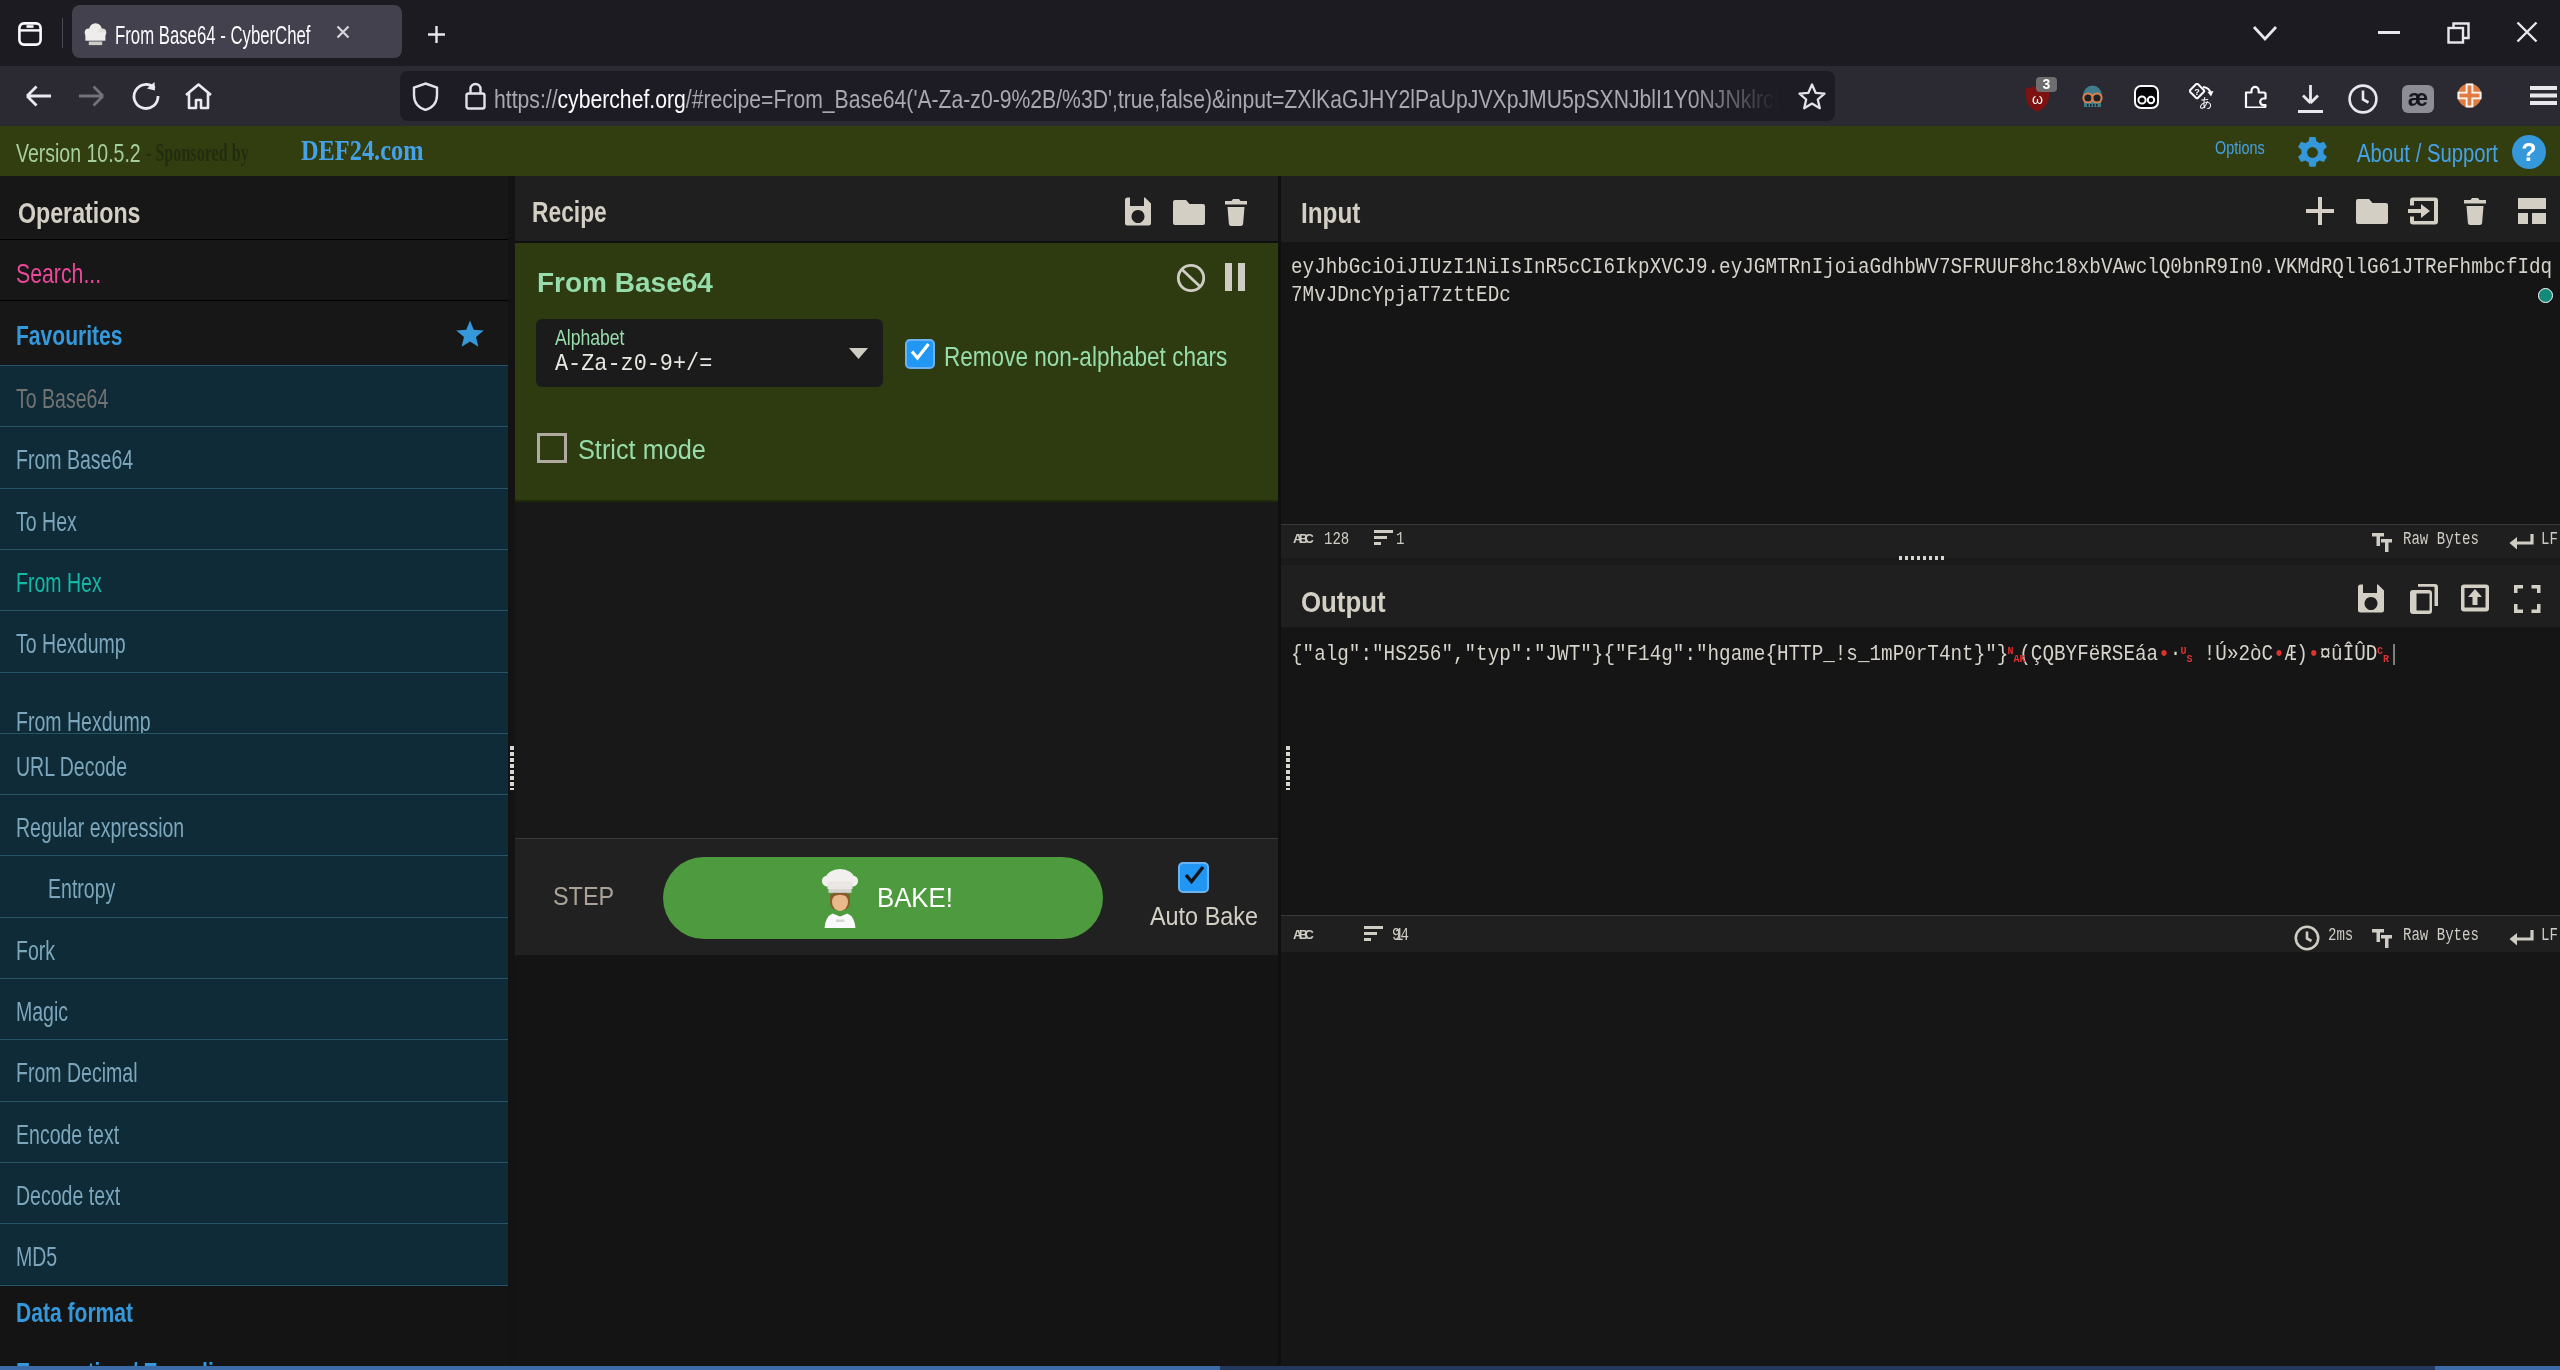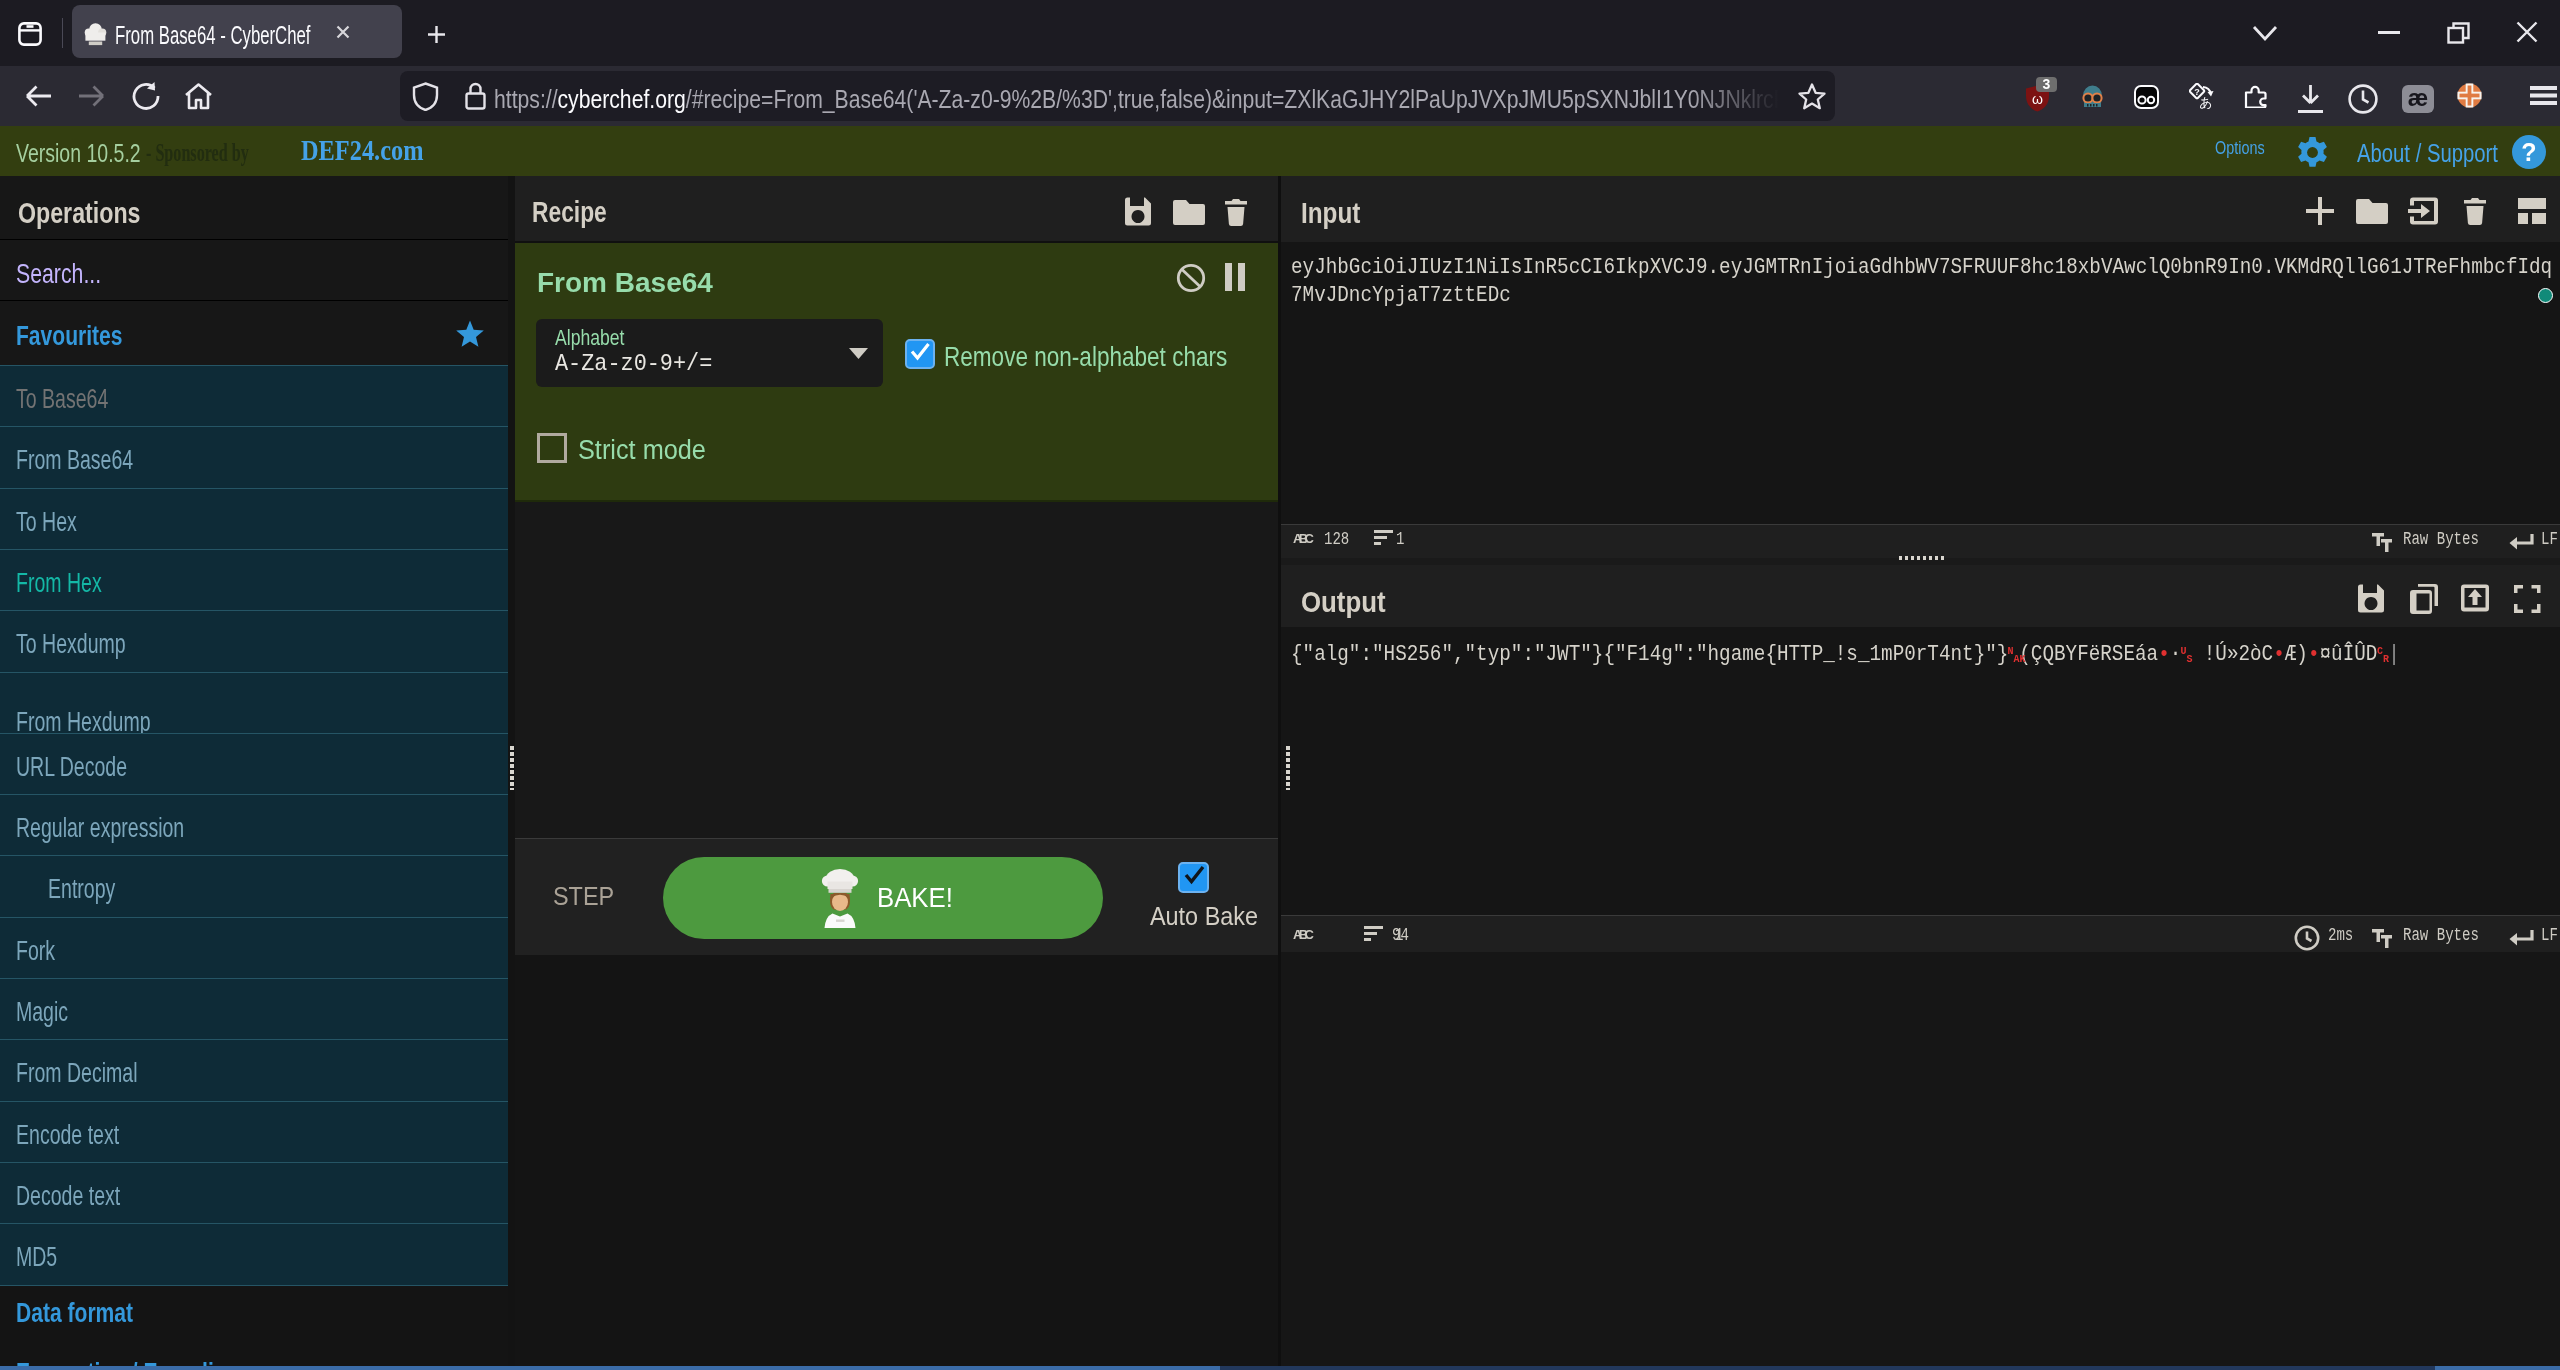--- a/index.html
+++ b/index.html
@@ -199,21 +199,21 @@
   <svg width="33" height="33" viewBox="0 0 33 33">
     <path d="M13.5 1 h6 l1 4.5 a11.5 11.5 0 0 1 3 1.7 l4.4-1.4 3 5.2 -3.4 3.1 a11.5 11.5 0 0 1 0 3.6 l3.4 3.1 -3 5.2 -4.4-1.4 a11.5 11.5 0 0 1-3 1.7 l-1 4.5 h-6 l-1-4.5 a11.5 11.5 0 0 1-3-1.7 l-4.4 1.4 -3-5.2 3.4-3.1 a11.5 11.5 0 0 1 0-3.6 L2.1 11 l3-5.2 4.4 1.4 a11.5 11.5 0 0 1 3-1.7 Z" fill="#3498db"></path>
     <circle cx="16.5" cy="16.5" r="5.4" fill="#333e10"></circle>
   </svg>
     </div>
 <div class="abs blue" style="left:2357px;top:138px;font-size:26px;"><span class="sq" style="--x:.78;">About / Support</span></div>
 <div class="abs" style="left:2512px;top:135px;width:34px;height:34px;border-radius:17px;background:#3498db;color:#fff;font-weight:bold;font-size:25px;text-align:center;line-height:34px;">?</div>
 <div class="abs" id="sidebar"></div>
 <div class="abs headtitle" style="left:18px;top:197px;font-size:29px;"><span class="sq" style="--x:.8;">Operations</span></div>
 <div class="abs" style="left:0;top:239px;width:510px;height:1px;background:#000;"></div>
-<div class="abs" style="left:16px;top:258px;color:#c4b5fd;font-size:28px;text-align:right;"><span class="sq" style="--x:.76;">Search...</span></div>
+<div class="abs" style="left:16px;top:258px;color:#ec4899;font-size:28px;text-align:right;"><span class="sq" style="--x:.76;">Search...</span></div>
 <div class="abs" style="left:0;top:300px;width:510px;height:1px;background:#000;"></div>
 <div class="abs cathead" style="left:16px;top:321px;"><span class="sq" style="--x:.78;">Favourites</span></div>
 <div class="abs" style="left:455px;top:320px;">
   <svg width="30" height="29" viewBox="0 0 30 29">
         <path d="M15 0.5 L18.7 9.8 L28.8 10.5 L21 17 L23.4 26.8 L15 21.4 L6.6 26.8 L9 17 L1.2 10.5 L11.3 9.8 Z" fill="#3498db"></path>
       </svg>
     </div>
 <div class="abs" style="left:0;top:365.0px;width:510px;height:61.3px;background:#0e2b37;border-top:1px solid #255565;"></div>
 <div class="abs" style="left:16px;top:383.0px;color:#737373;font-size:27.5px;"><span class="sq" style="--x:.71;">To Base64</span></div>
 <div class="abs" style="left:0;top:426.3px;width:510px;height:61.3px;background:#0e2b37;border-top:1px solid #255565;"></div>

